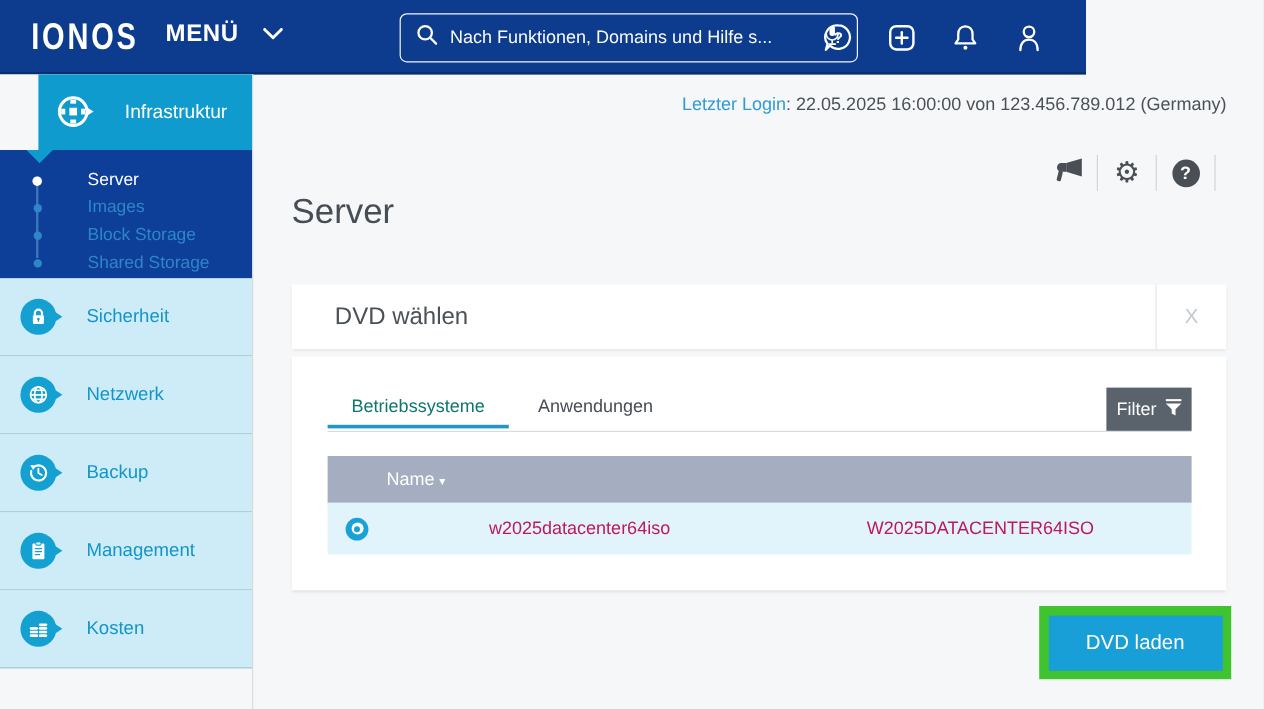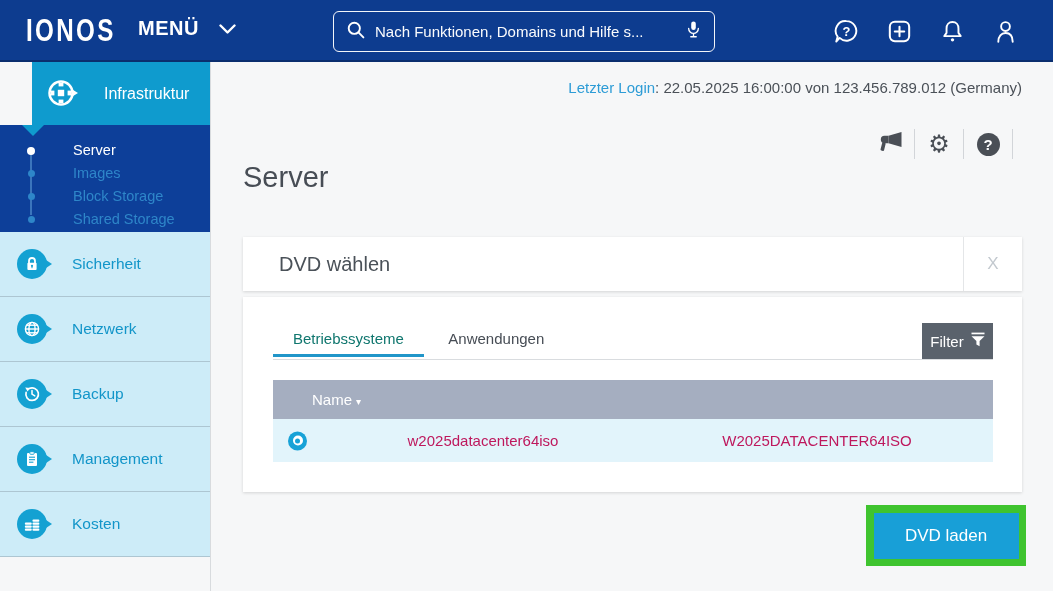--- a/index.html
+++ b/index.html
@@ -1,21 +1,21 @@
 <!DOCTYPE html>
 <html><head>
 <meta charset="utf-8">
 <style>
   * { margin:0; padding:0; box-sizing:border-box; }
   html,body { background:#e9eaec; }
   body { font-family:"Liberation Sans","DejaVu Sans",sans-serif; }
   .screen { position:relative; width:1053px; height:591px; background:#f6f7f8; overflow:hidden; }
 
   
-  .topbar { position:absolute; left:0; top:0; width:1053px; height:62px;
+  .topbar { position:absolute; left:0; top:0; width:905px; height:62px;
             background:#0d3c8f; border-bottom:2px solid #0a2e6e; }
   .logo { position:absolute; left:26px; top:13px; color:#fff; font-weight:700;
           font-size:31px; letter-spacing:3px; transform:scaleX(.78); transform-origin:left center;
           font-family:"Liberation Sans",sans-serif; }
   .menu-btn { position:absolute; left:138px; top:17px; display:flex; align-items:center; gap:20px;
               color:#fff; font-size:20px; font-weight:700; cursor:pointer; letter-spacing:.5px; }
   .searchbox { position:absolute; left:333px; top:11px; width:382px; height:41px;
                border:1.5px solid rgba(255,255,255,.95); border-radius:6px;
                display:flex; align-items:center; padding:0 12px; gap:9px; }
   .searchbox input { flex:1; background:transparent; border:none; outline:none;
@@ -75,21 +75,21 @@
   .tabs { position:absolute; left:30px; right:29px; top:26px; height:37px; border-bottom:1px solid #d9dcdf; }
   .tab { display:inline-block; padding:7px 20px 10px; font-size:15px; color:#474d55; cursor:pointer; }
   .tab.active { color:#0f766e; border-bottom:3px solid #2196c9; padding-bottom:7px; }
   .filter-btn { position:absolute; top:26px; right:29px; width:71px; height:36px; background:#5a626c;
                 color:#fff; font-size:15px; display:flex; align-items:center; justify-content:center;
                 gap:7px; cursor:pointer; border:none; }
   .dtable { position:absolute; left:30px; right:29px; top:83px; }
   .thead { height:39px; background:#a5aec0; color:#fff; display:flex; align-items:center; font-size:15px; }
   .trow  { height:43px; background:#e2f4fb; color:#be185d; display:flex; align-items:center;
            font-size:15px; cursor:pointer;text-align:center; }
-  .cell-name { width:368px; position:relative; padding-left:39px; cursor:pointer; }
+  .cell-name { width:368px; position:relative; padding-left:49px; cursor:pointer; }
   .trow .cell-name { padding-left:52px; }
   .cell-desc { flex:1; cursor:pointer; }
   .caret { font-size:10px; margin-left:4px; color:#fff; }
   .caret.dim { color:#c6cdd8; }
   .radio { position:absolute; left:15px; top:50%; transform:translateY(-50%); width:19px; height:19px;
            border-radius:50%; background:#18a2d7; cursor:pointer; }
   .radio::after { content:''; position:absolute; left:4.5px; top:4.5px; width:10px; height:10px;
                   border-radius:50%; background:#fff; }
   .radio::before { content:''; position:absolute; left:7px; top:7px; width:5px; height:5px;
                    border-radius:50%; background:#18a2d7; z-index:1; }

